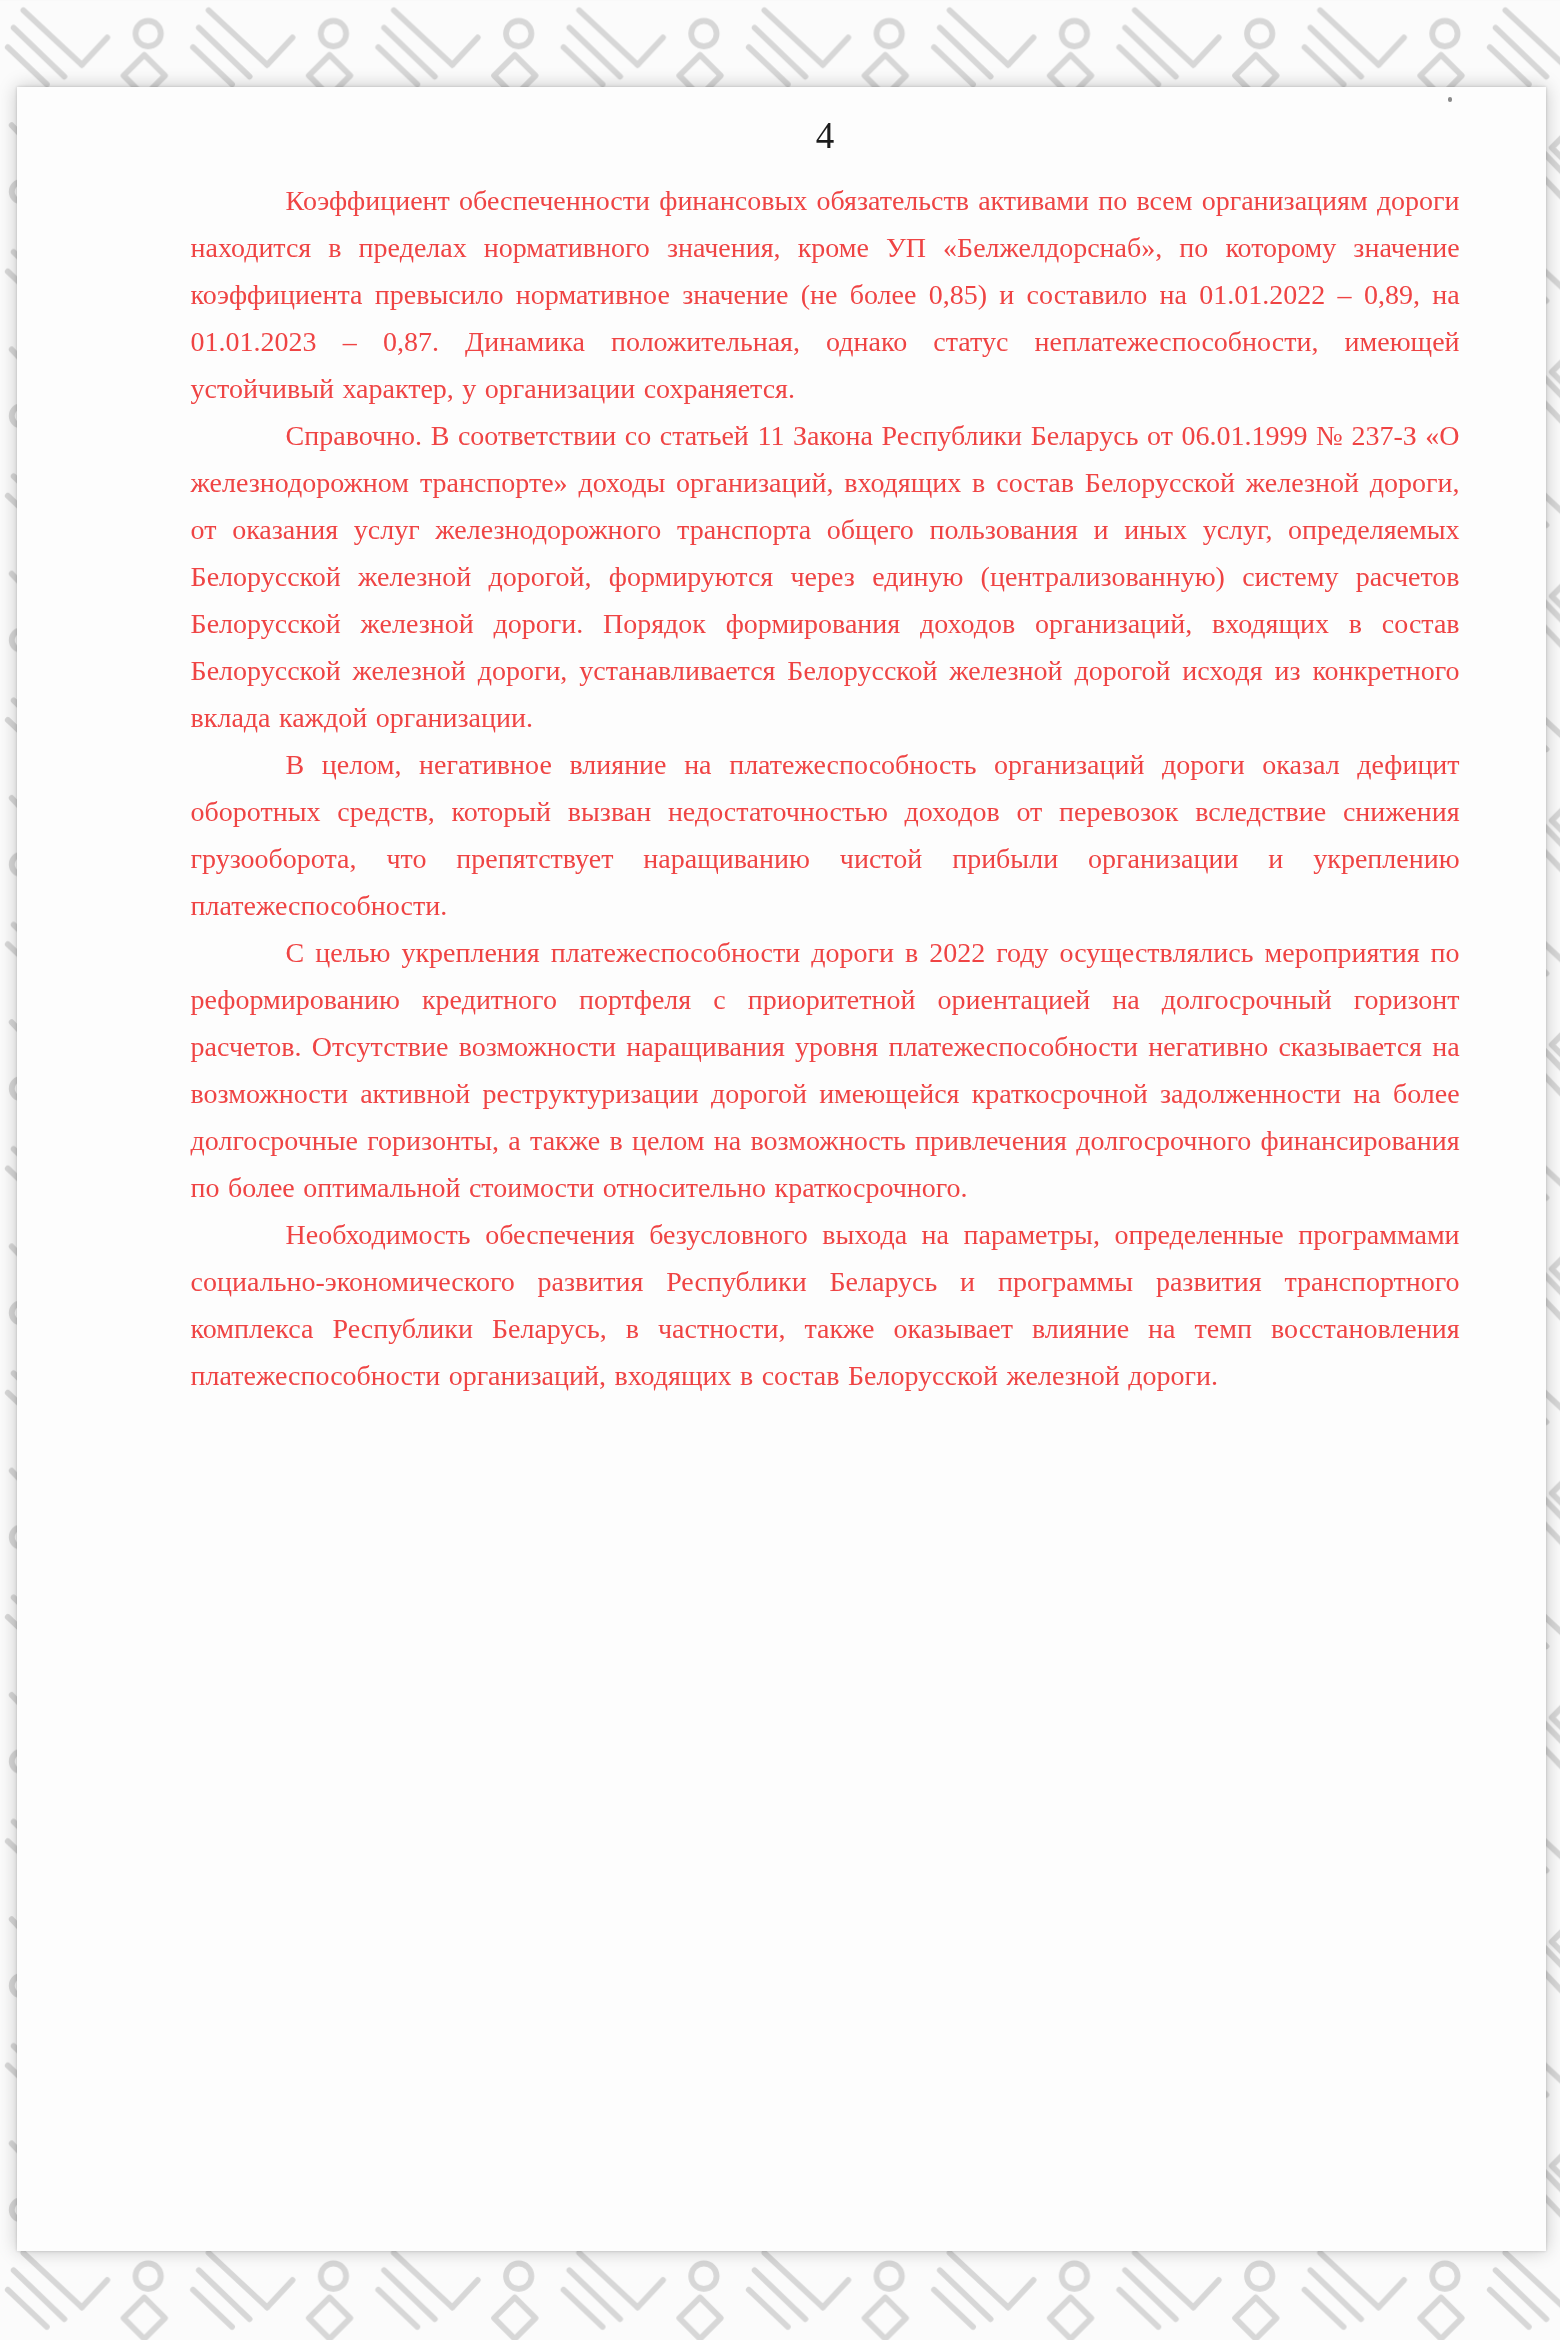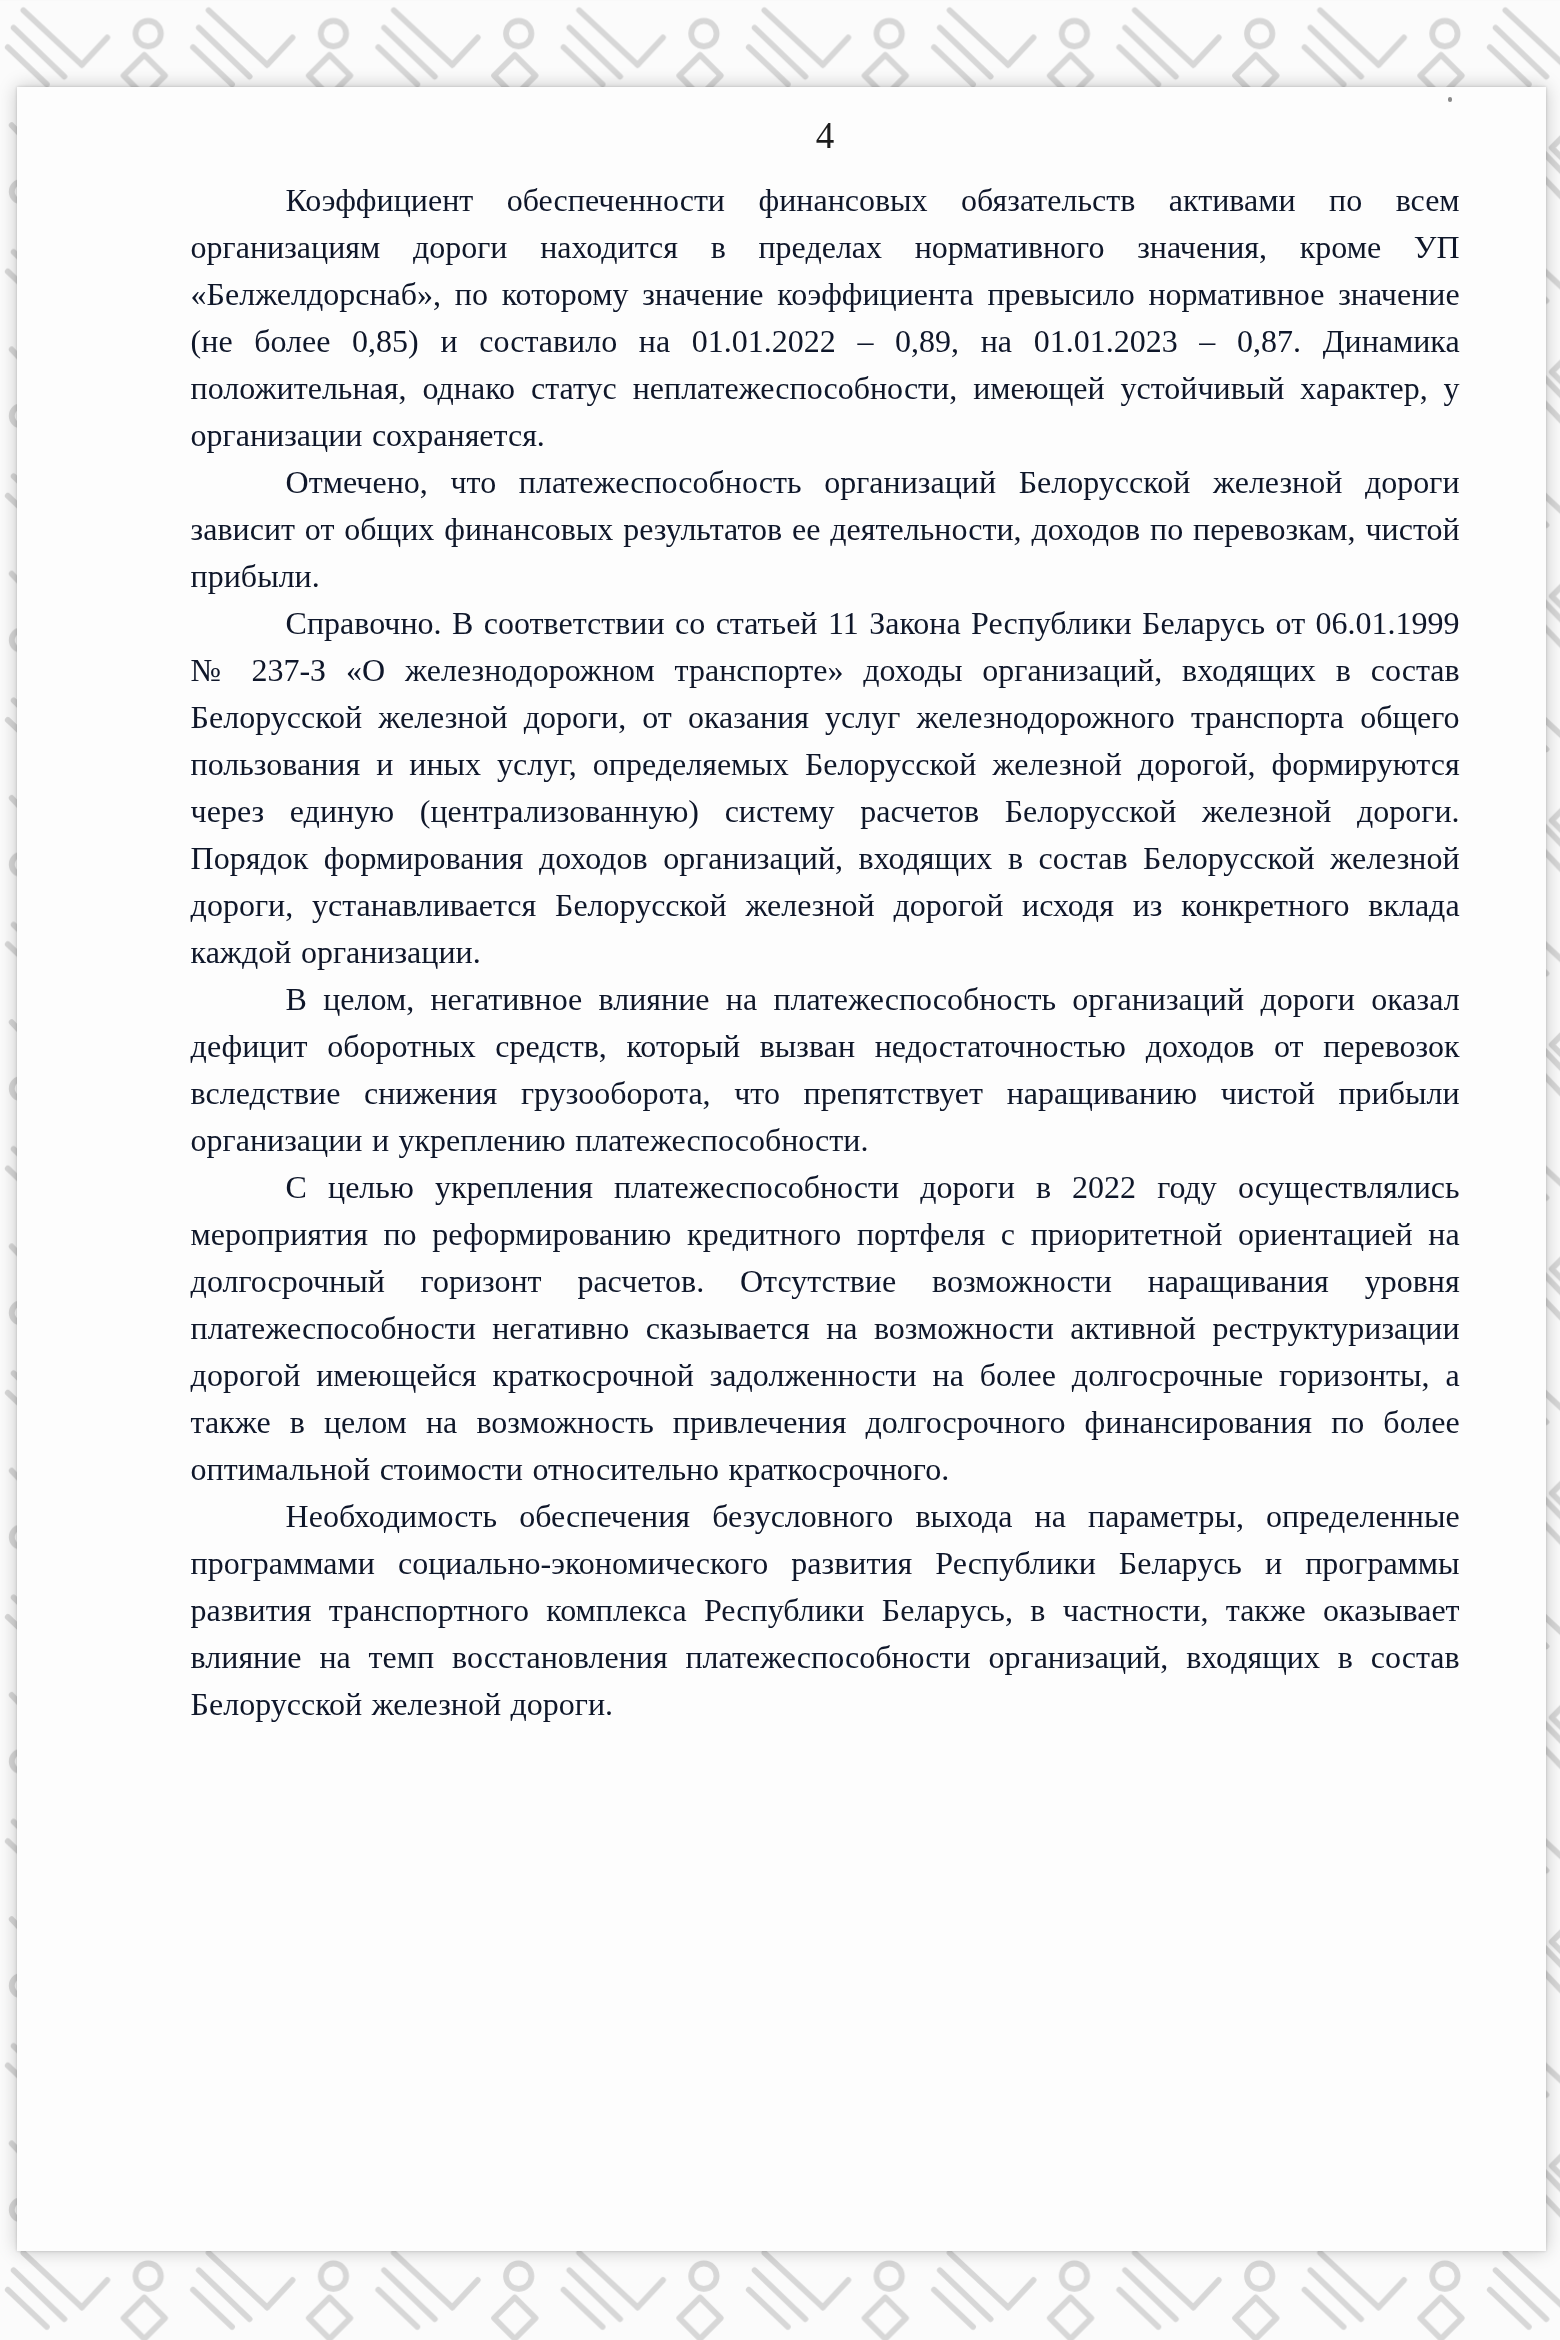--- a/index.html
+++ b/index.html
@@ -37,26 +37,26 @@
   }
   .page-num {
     text-align: center;
     font-size: 37px;
     line-height: 47px;
     margin-bottom: 17.6px;
     color: #1c1c1c;
   }
   p.para {
     margin: 0;
-    font-size: 32px;
+    font-size: 28px;
     line-height: 47px;
     text-indent: 95px;
     text-align: justify;
     word-spacing: 1.5px;
-    color: #0f172a;
+    color: #ef4444;
   }
   p.para.italic {
   }
   .speck {
     position: absolute;
     left: 1431px;
     top: 9.8px;
     width: 4.9px;
     height: 4.9px;
     border-radius: 50%;
@@ -90,20 +90,19 @@
   </defs>
   <rect width="1600" height="2400" fill="#fbfbfb"></rect>
   <rect width="1600" height="2400" fill="url(#wm-tile)"></rect>
 </svg>
 
 <div class="page">
   <div class="speck"></div>
   <div class="content">
     <div class="page-num">4</div>
     <p class="para">Коэффициент обеспеченности финансовых обязательств активами по всем организациям дороги находится в пределах нормативного значения, кроме УП «Белжелдорснаб», по которому значение коэффициента превысило нормативное значение (не более 0,85) и составило на 01.01.2022 – 0,89, на 01.01.2023 – 0,87. Динамика положительная, однако статус неплатежеспособности, имеющей устойчивый характер, у организации сохраняется.</p>
-    <p class="para">Отмечено, что платежеспособность организаций Белорусской железной дороги зависит от общих финансовых результатов ее деятельности, доходов по перевозкам, чистой прибыли.</p>
     <p class="para italic">Справочно. В соответствии со статьей 11 Закона Республики Беларусь от 06.01.1999 № 237-З «О железнодорожном транспорте» доходы организаций, входящих в состав Белорусской железной дороги, от оказания услуг железнодорожного транспорта общего пользования и иных услуг, определяемых Белорусской железной дорогой, формируются через единую (централизованную) систему расчетов Белорусской железной дороги. Порядок формирования доходов организаций, входящих в состав Белорусской железной дороги, устанавливается Белорусской железной дорогой исходя из конкретного вклада каждой организации.</p>
     <p class="para">В целом, негативное влияние на платежеспособность организаций дороги оказал дефицит оборотных средств, который вызван недостаточностью доходов от перевозок вследствие снижения грузооборота, что препятствует наращиванию чистой прибыли организации и укреплению платежеспособности.</p>
     <p class="para">С целью укрепления платежеспособности дороги в 2022 году осуществлялись мероприятия по реформированию кредитного портфеля с приоритетной ориентацией на долгосрочный горизонт расчетов. Отсутствие возможности наращивания уровня платежеспособности негативно сказывается на возможности активной реструктуризации дорогой имеющейся краткосрочной задолженности на более долгосрочные горизонты, а также в целом на возможность привлечения долгосрочного финансирования по более оптимальной стоимости относительно краткосрочного.</p>
     <p class="para">Необходимость обеспечения безусловного выхода на параметры, определенные программами социально-экономического развития Республики Беларусь и программы развития транспортного комплекса Республики Беларусь, в частности, также оказывает влияние на темп восстановления платежеспособности организаций, входящих в состав Белорусской железной дороги.</p>
   </div>
 </div>
 
 
 </body></html>

